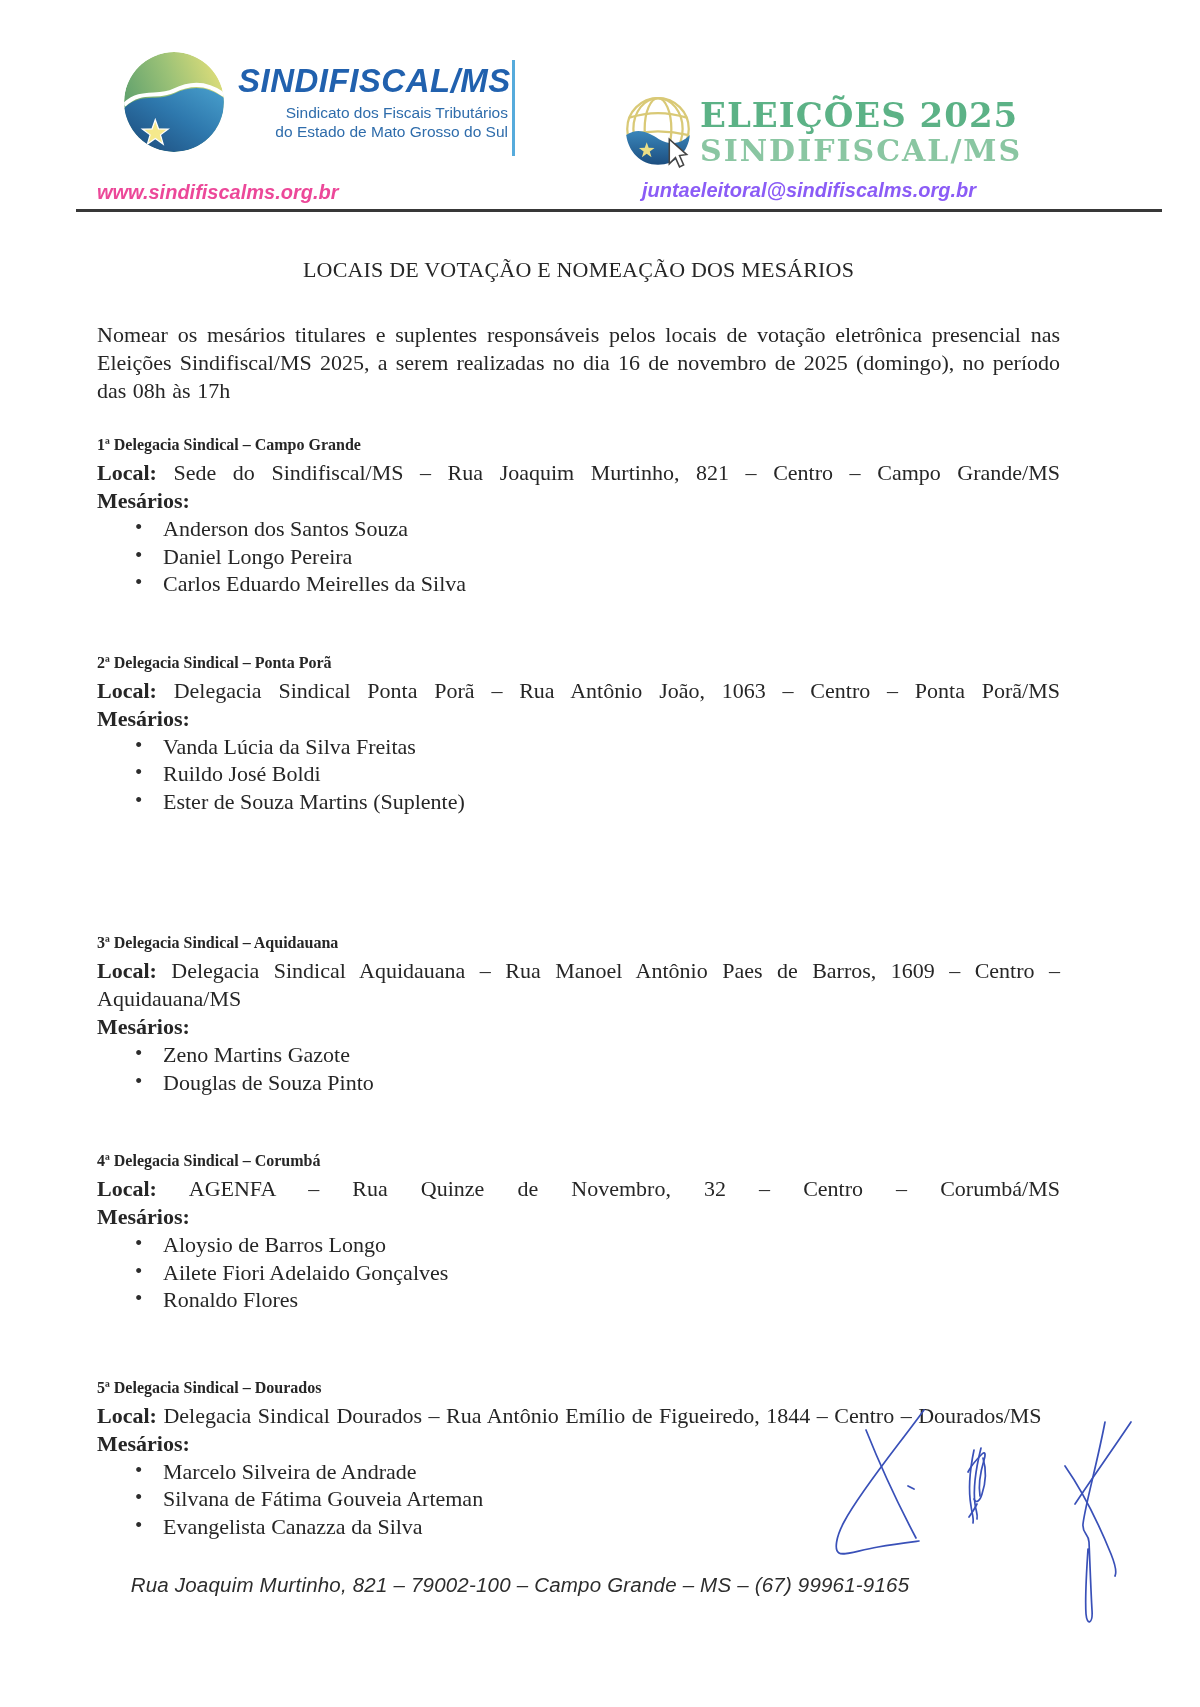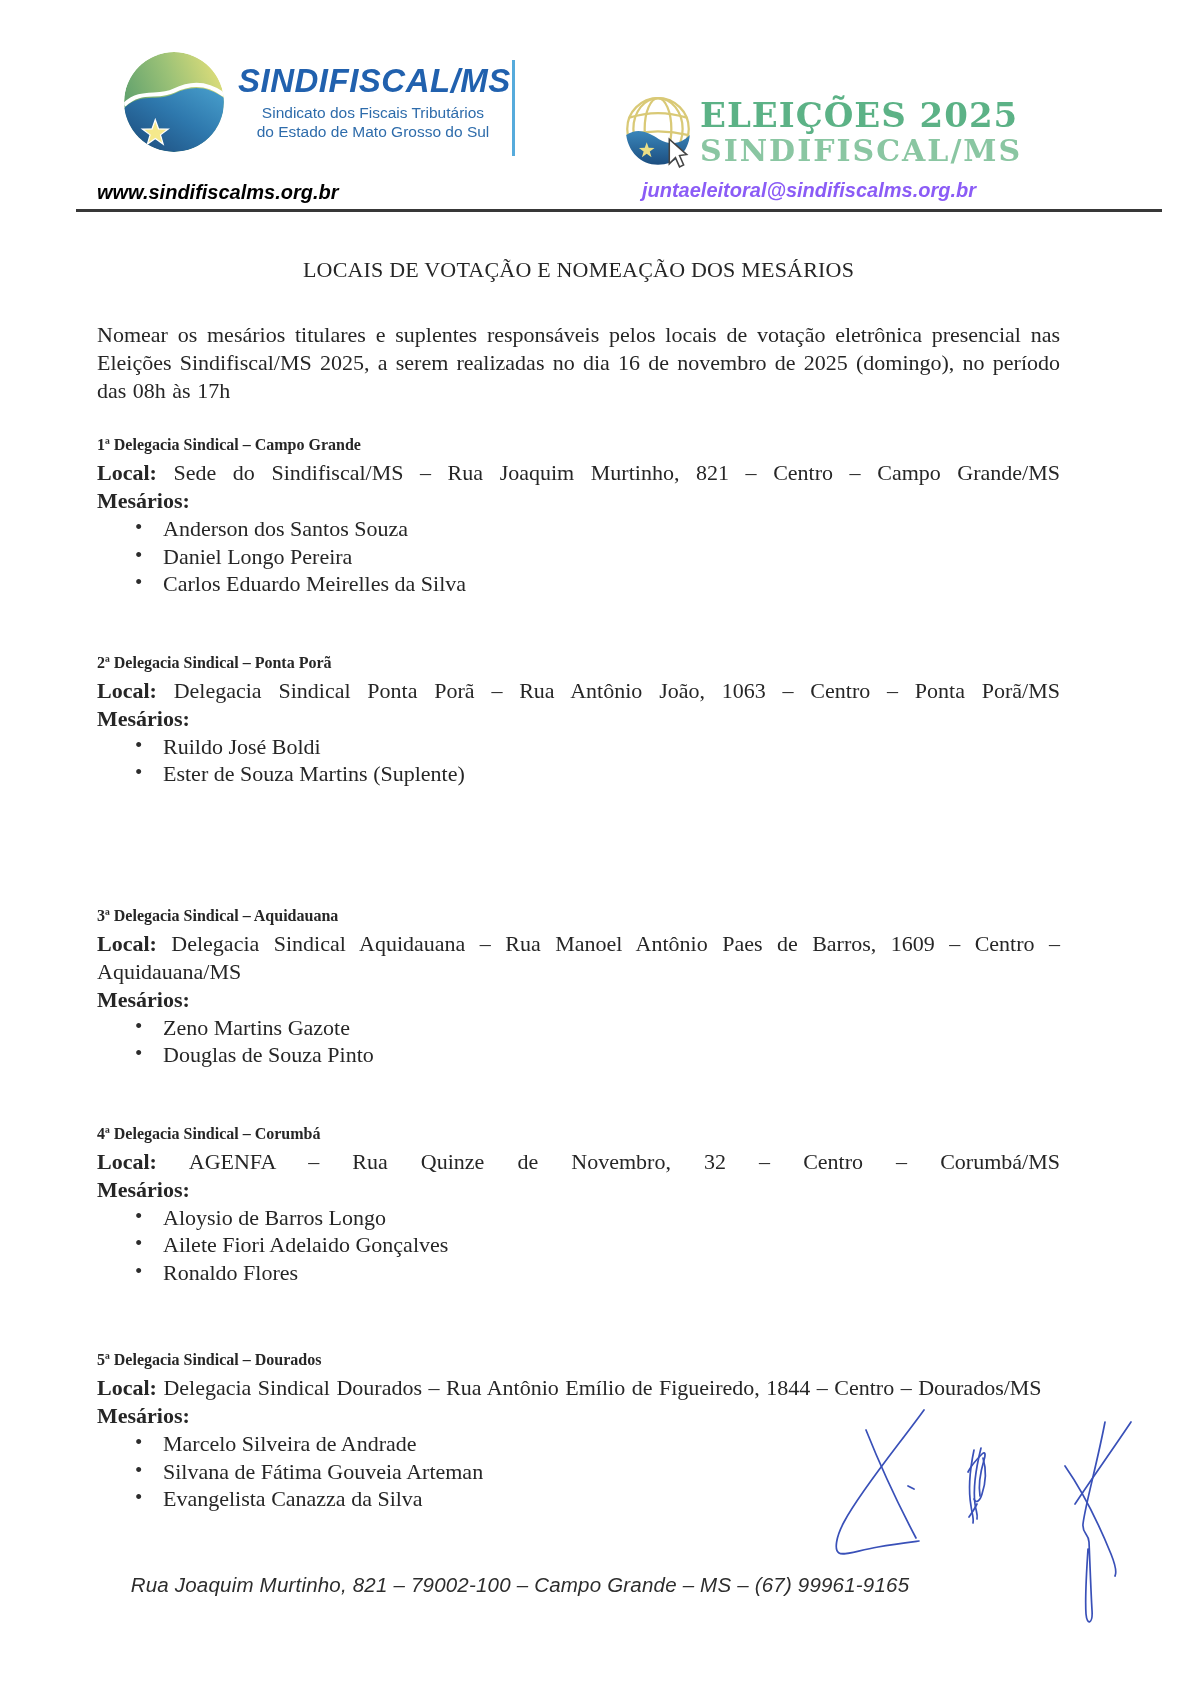--- a/index.html
+++ b/index.html
@@ -4,23 +4,23 @@
 <style>
   html,body{margin:0;padding:0;background:#9a9a9a;}
   .page{
     position:relative;width:1200px;height:1707px;margin:0 auto;background:#ffffff;
     font-family:"Liberation Serif",serif;color:#262626;overflow:hidden;
   }
   
   .logo-circle{position:absolute;left:122px;top:50px;width:104px;height:104px;}
   .brand-block{position:absolute;left:238px;top:62px;width:270px;}
   .brand-name{font:italic 700 33px "Liberation Sans",sans-serif;color:#2161ae;letter-spacing:.5px;white-space:nowrap;}
-  .brand-sub{font:400 15.5px "Liberation Sans",sans-serif;color:#2e6cab;text-align:center;line-height:19px;margin-top:3px;}
+  .brand-sub{font:400 15.5px "Liberation Sans",sans-serif;color:#2e6cab;text-align:right;line-height:19px;margin-top:3px;}
   .v-div{position:absolute;left:512px;top:60px;width:3px;height:96px;background:#56abdc;}
-  .site{position:absolute;left:97px;top:181px;font:italic 700 20px "Liberation Sans",sans-serif;color:#000000;text-align:center;}
+  .site{position:absolute;left:97px;top:181px;font:italic 700 20px "Liberation Sans",sans-serif;color:#ec4899;text-align:center;}
   .globe{position:absolute;left:618px;top:92px;width:80px;height:80px;}
   .elections{position:absolute;left:700px;top:96px;width:274px;text-align:center;}
   .elections-1{font:700 34px "DejaVu Serif",serif;color:#5cb286;letter-spacing:1px;line-height:38px;white-space:nowrap;}
   .elections-2{font:700 30px "DejaVu Serif",serif;color:#8ac6a2;letter-spacing:2px;line-height:34px;white-space:nowrap;}
   .email{position:absolute;right:224px;top:179px;font:italic 700 20px "Liberation Sans",sans-serif;color:#8b5cf6;}
   .rule{position:absolute;left:76px;top:209px;width:1086px;height:3px;background:#383838;}
   
   .content{position:absolute;left:97px;top:250px;width:963px;font-size:22px;line-height:28px;}
   .doc-title{font-size:22px;font-weight:400;text-align:center;letter-spacing:.2px;margin:6px 0 37px 0;}
   .intro{margin:0;text-align:justify;word-spacing:1px;}
@@ -138,20 +138,21 @@
     </div>
 
     <div class="section">
       <h3 class="sec-h">2ª Delegacia Sindical – Ponta Porã</h3>
       <p class="local stretch">
         <b>Local:</b>
         <span>Delegacia Sindical Ponta Porã – Rua Antônio João, 1063 – Centro – Ponta Porã/MS</span>
       </p>
       <p class="mes-label">Mesários:</p>
       <ul class="mes-list">
+        <li>Vanda Lúcia da Silva Freitas</li>
         <li>Ruildo José Boldi</li>
         <li>Ester de Souza Martins (Suplente)</li>
       </ul>
     </div>
 
     <div class="section m-wide">
       <h3 class="sec-h">3ª Delegacia Sindical – Aquidauana</h3>
       <p class="local">
         <b>Local:</b>
         <span>Delegacia Sindical Aquidauana – Rua Manoel Antônio Paes de Barros, 1609 – Centro – Aquidauana/MS</span>

